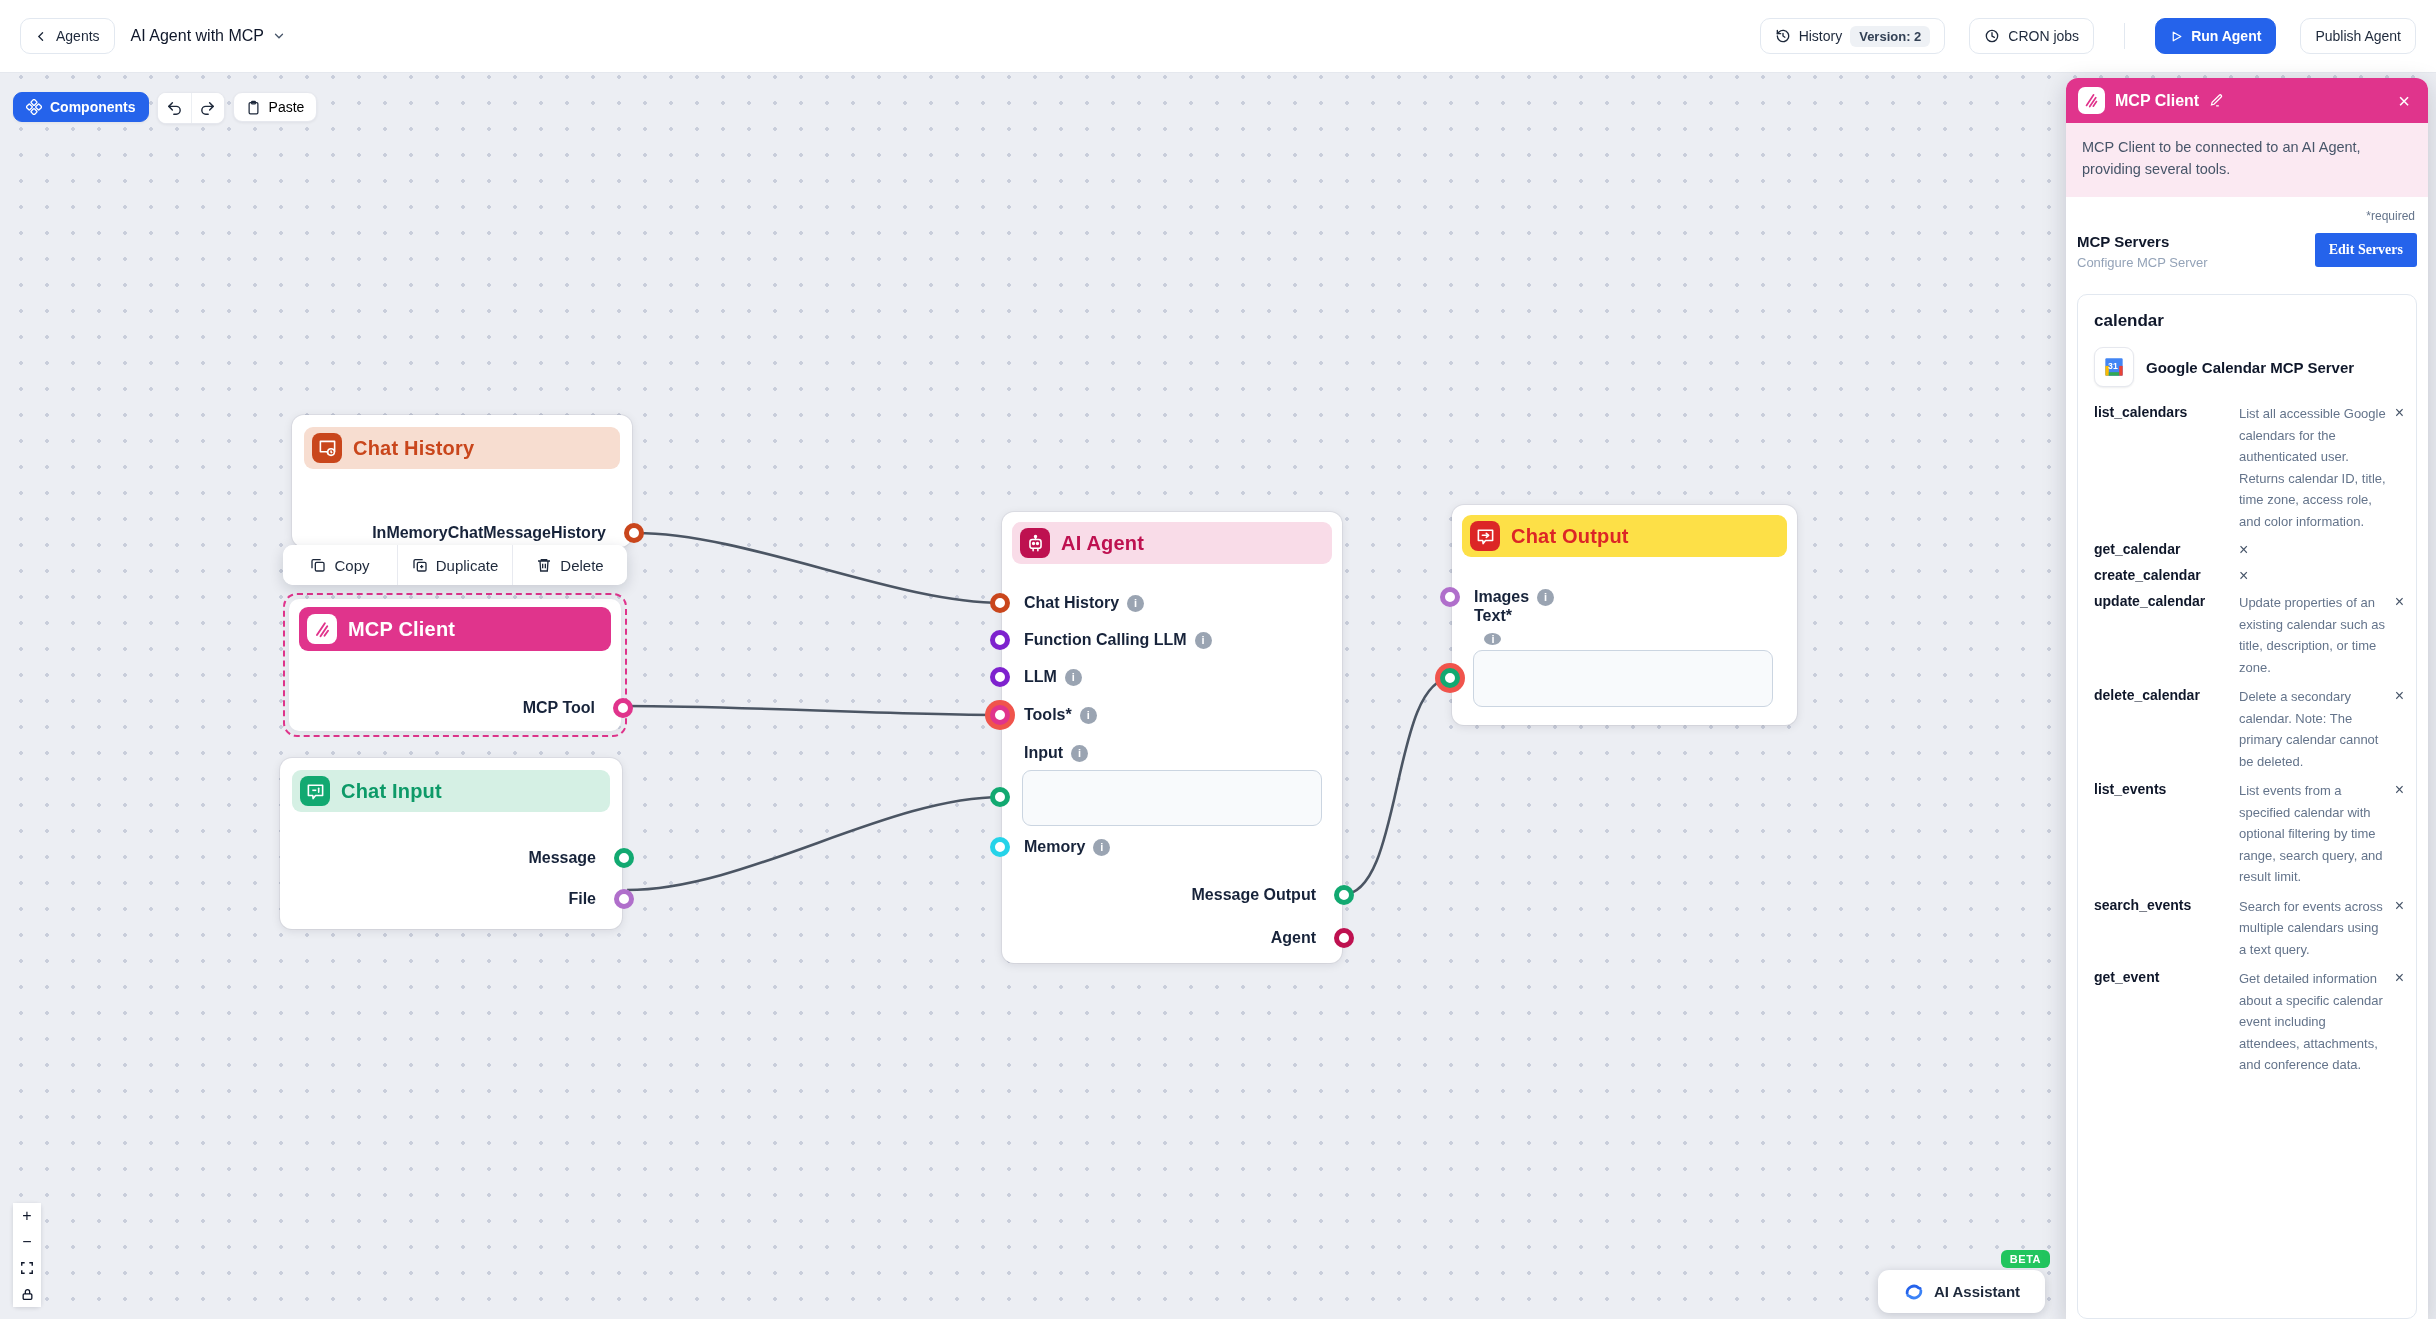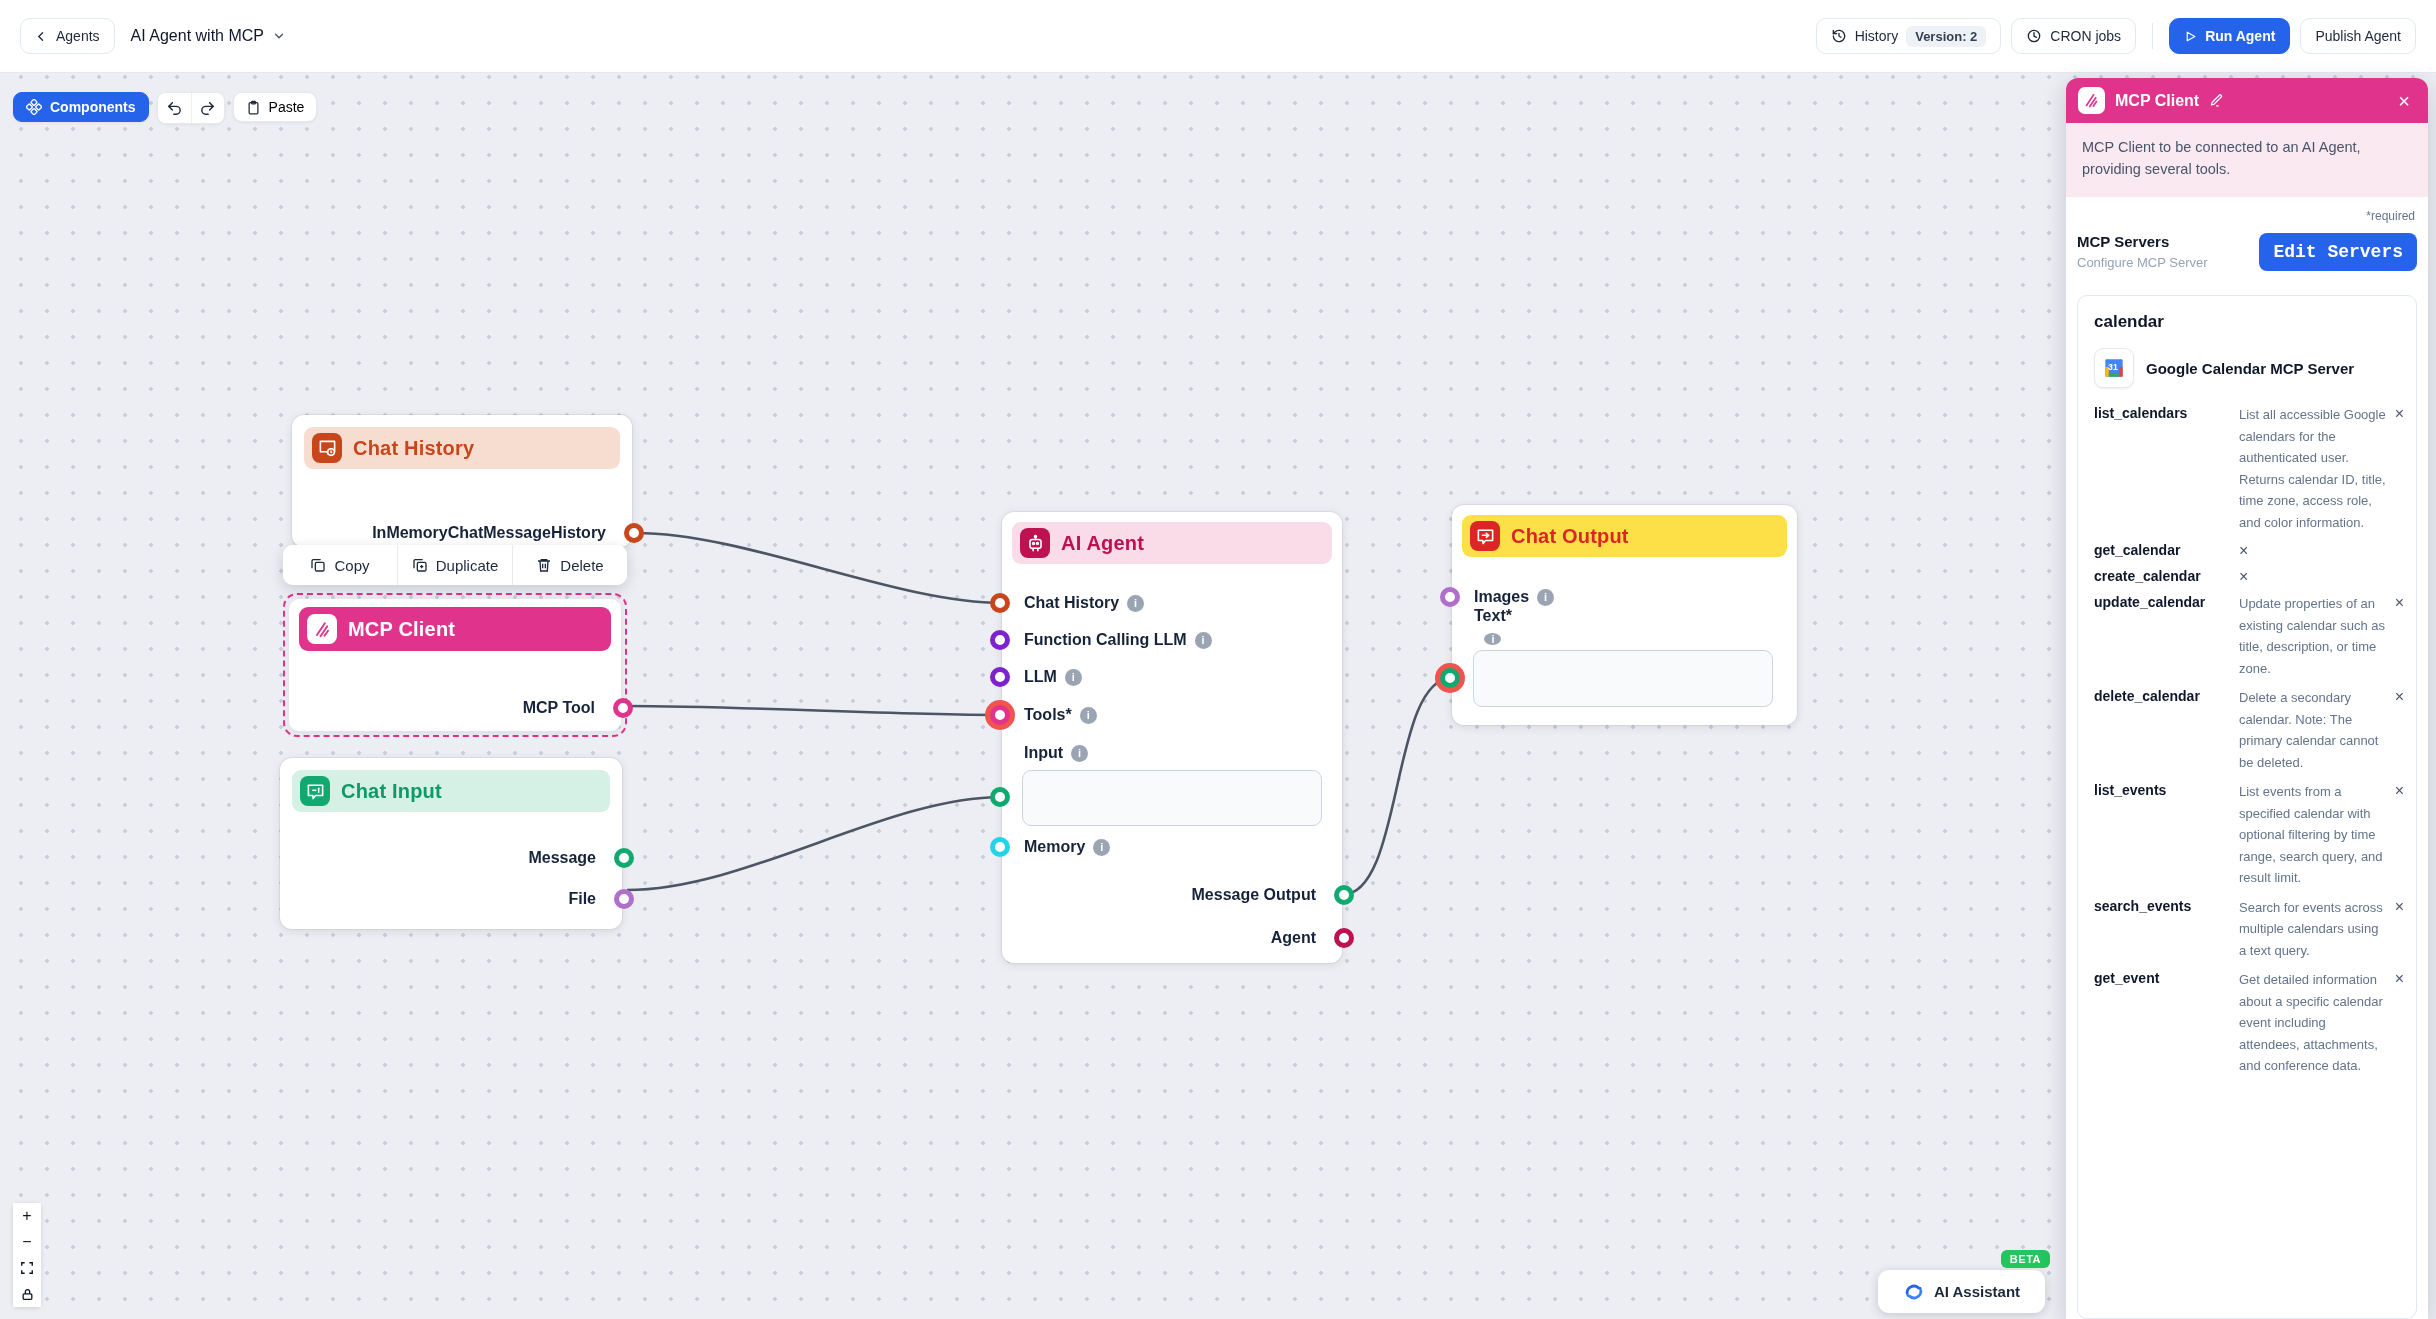--- a/index.html
+++ b/index.html
@@ -13,21 +13,21 @@
   svg.edges{position:absolute;inset:0;z-index:1;pointer-events:none;}
   svg.edges path{pointer-events:stroke;}
 
   
   .header{position:absolute;top:0;left:0;right:0;height:72px;background:#fff;z-index:40;
     border-bottom:1px solid #e5e8ee;display:flex;align-items:center;padding:0 20px;gap:16px;}
   .btn{display:inline-flex;align-items:center;gap:8px;border:1px solid #e2e8f0;background:#fff;
     border-radius:10px;padding:0 14px;height:36px;font-size:14px;font-weight:500;color:#1e293b;cursor:pointer;}
   .btn .ic{display:inline-flex;}
   .flow-title{display:flex;align-items:center;gap:8px;font-size:16px;font-weight:500;color:#0f172a;}
-  .hdr-right{margin-left:auto;display:flex;align-items:center;gap:10px;}
+  .hdr-right{margin-left:auto;display:flex;align-items:center;gap:24px;}
   .chip{background:#eef1f5;border-radius:6px;padding:3px 9px;font-size:13px;font-weight:600;color:#334155;}
   .vdiv{width:1px;height:26px;background:#e2e8f0;margin:0 6px;}
   .btn-primary{background:#2563eb;border-color:#2563eb;color:#fff;font-weight:600;}
 
   
   .cv-toolbar{position:absolute;left:13px;top:92px;display:flex;gap:8px;z-index:12;}
   .tb-btn{height:30px;display:inline-flex;align-items:center;gap:8px;background:#fff;border:1px solid #e6e8ee;
     border-radius:9px;padding:0 12px;font-size:14px;font-weight:500;box-shadow:0 1px 3px rgba(15,23,42,.06);cursor:pointer;}
   .tb-blue{background:#2563eb;color:#fff;border-color:#2563eb;font-weight:600;}
   .undo-group{display:flex;background:#fff;border:1px solid #e6e8ee;border-radius:9px;overflow:hidden;
@@ -92,22 +92,22 @@
   .p-hd .pico{width:27px;height:27px;border-radius:7px;background:#fff;display:flex;align-items:center;justify-content:center;}
   .p-hd .ptitle{color:#fff;font-size:16px;font-weight:700;}
   .p-hd .pedit{color:#fff;display:flex;cursor:pointer;}
   .p-hd .pclose{margin-left:auto;color:#fff;font-size:20px;line-height:1;cursor:pointer;background:none;border:none;}
   .p-desc{background:#fbe9f2;padding:13px 16px 17px;font-size:14.5px;line-height:22px;color:#475569;flex:0 0 auto;}
   .p-body{flex:1;padding:8px 11px 0;overflow:hidden;display:flex;flex-direction:column;}
   .p-req{text-align:right;font-size:12px;color:#64748b;margin:4px 2px 10px;}
   .p-servers{display:flex;align-items:flex-start;}
   .p-servers .s-title{font-size:15px;font-weight:700;color:#0f172a;}
   .p-servers .s-sub{font-size:13px;color:#94a3b8;margin-top:5px;}
-  .p-servers .s-btn{margin-left:auto;background:#2563eb;color:#fff;border:none;border-radius:8px;
-    padding:9px 14px;font-size:18px;font-weight:600;font-family:Liberation Mono, monospace;cursor:pointer;}
+  .p-servers .s-btn{margin-left:auto;background:#2563eb;color:#fff;border:none;border-radius:3px;
+    padding:9px 14px;font-size:14px;font-weight:600;font-family:Liberation Serif, serif;cursor:pointer;}
   .srv-card{margin-top:24px;border:1px solid #e2e8f0;border-radius:10px;padding:14px 10px 14px 10px;flex:1;overflow:hidden;}
   .srv-group{font-size:17px;font-weight:700;color:#0f172a;margin:2px 0 16px 6px;}
   .srv-row{display:flex;align-items:center;gap:12px;margin:0 0 16px 6px;}
   .gcal{width:38px;height:38px;border:1px solid #e6e8ee;border-radius:9px;background:#fff;display:flex;align-items:center;justify-content:center;box-shadow:0 1px 2px rgba(15,23,42,.08);}
   .srv-name{font-size:15px;font-weight:700;color:#0f172a;}
   .tools{display:flex;flex-direction:column;gap:8px;margin-left:6px;}
   .tool{display:flex;align-items:flex-start;}
   .t-name{width:145px;flex:0 0 auto;font-size:14px;font-weight:700;color:#0f172a;padding-top:1px;}
   .t-desc{flex:1;font-size:13px;line-height:21.5px;color:#64748b;padding-right:8px;}
   .t-x{flex:0 0 auto;background:none;border:none;color:#475569;font-size:16px;line-height:1;cursor:pointer;padding:2px 2px 0 0;}

